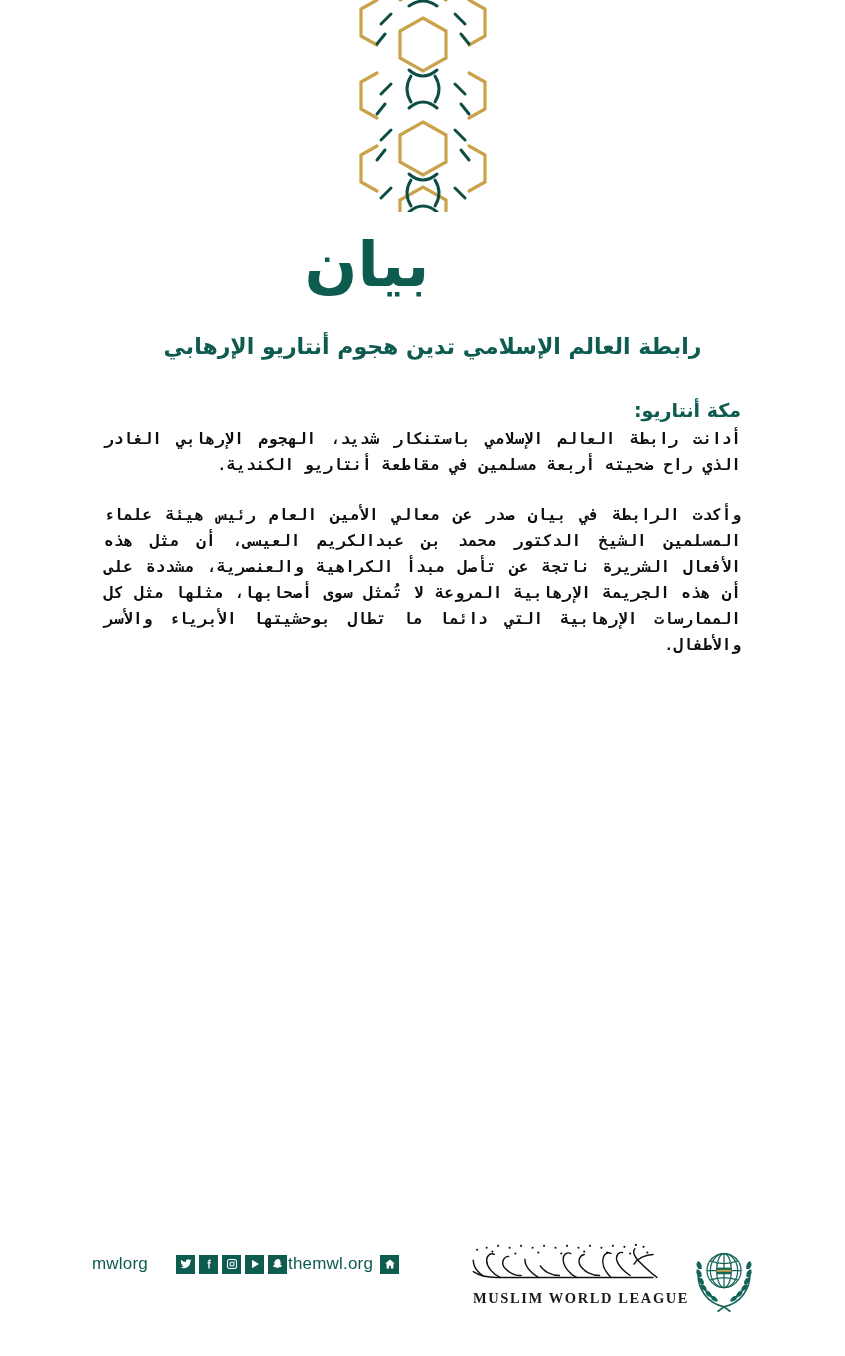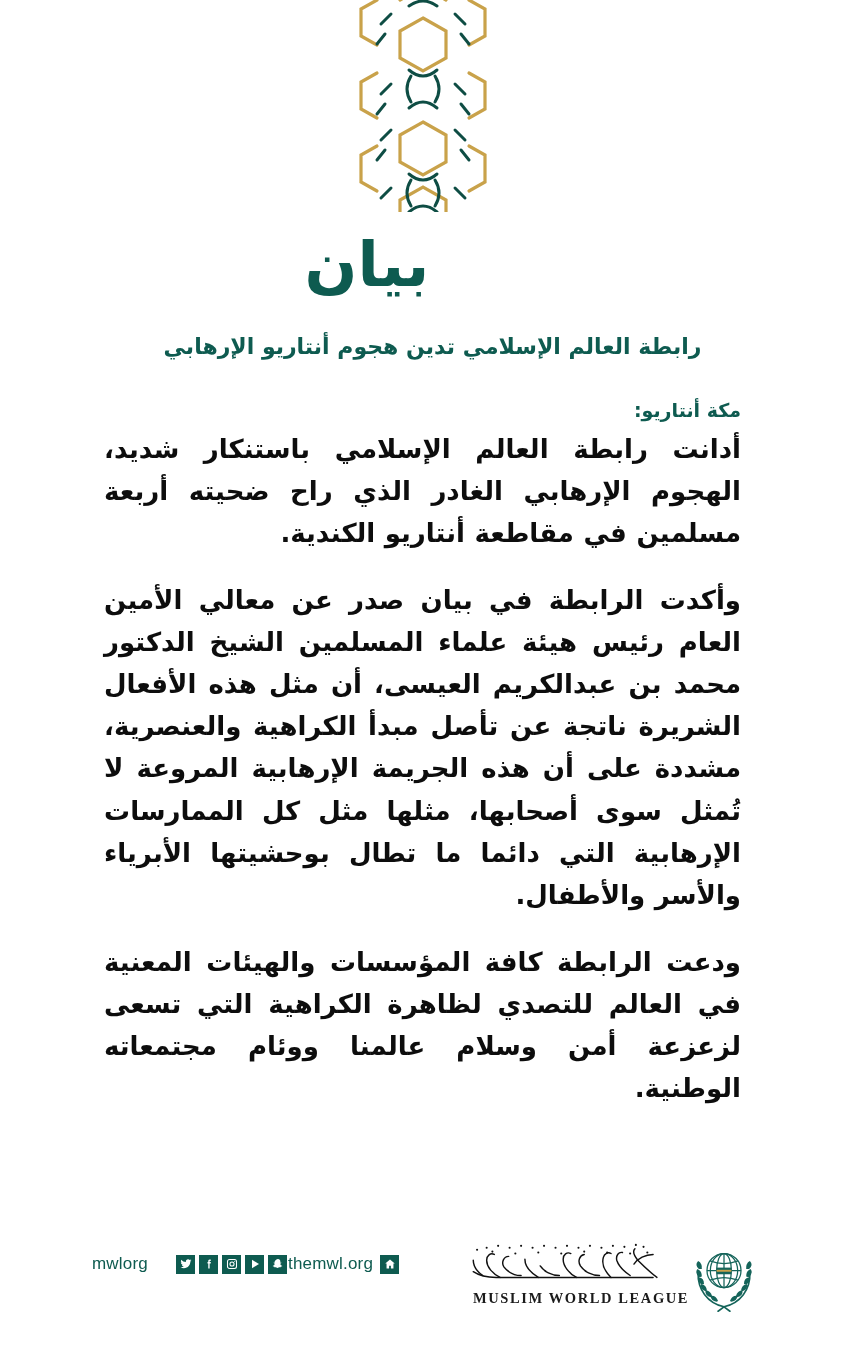--- a/index.html
+++ b/index.html
@@ -70,28 +70,29 @@
   .dateline {
     color: #0e5b50;
     font-size: 19px;
     font-weight: 700;
     line-height: 1.35;
     margin: 0 0 4px 0;
     text-align: right;
   }
   p.para {
     color: #0d0d0d;
-    font-size: 26px;
+    font-size: 16px;
     font-weight: 700;
     line-height: 1.62;
     margin: 0 0 25px 0;
     text-align: justify;
     text-align-last: right;
     direction: rtl;
     word-spacing: 0.5px;
+    font-family: Liberation Mono, monospace;
   }
   p.para:last-child { margin-bottom: 0; }
 
   
   .footer {
     position: absolute;
     left: 0;
     bottom: 0;
     width: 845px;
     height: 120px;
@@ -229,21 +230,20 @@
   </svg>
 </div>
 
 <div class="title">بيان</div>
 <div class="subtitle">رابطة العالم الإسلامي تدين هجوم أنتاريو الإرهابي</div>
 
 <div class="body-wrap">
   <div class="dateline">مكة أنتاريو:</div>
   <p class="para">أدانت رابطة العالم الإسلامي باستنكار شديد، الهجوم الإرهابي الغادر الذي راح ضحيته أربعة مسلمين في مقاطعة أنتاريو الكندية.</p>
   <p class="para">وأكدت الرابطة في بيان صدر عن معالي الأمين العام رئيس هيئة علماء المسلمين الشيخ الدكتور محمد بن عبدالكريم العيسى، أن مثل هذه الأفعال الشريرة ناتجة عن تأصل مبدأ الكراهية والعنصرية، مشددة على أن هذه الجريمة الإرهابية المروعة لا تُمثل سوى أصحابها، مثلها مثل كل الممارسات الإرهابية التي دائما ما تطال بوحشيتها الأبرياء والأسر والأطفال.</p>
-  <p class="para">ودعت الرابطة كافة المؤسسات والهيئات المعنية في العالم للتصدي لظاهرة الكراهية التي تسعى لزعزعة أمن وسلام عالمنا ووئام مجتمعاته الوطنية.</p>
 </div>
 
 <div class="footer">
 
   <div class="social-row">
     <span class="handle">mwlorg</span>
     <span class="icon-group">
 
       <span class="sq-icon">
         <svg width="12" height="12" viewBox="0 0 24 24" fill="#ffffff" aria-hidden="true">

